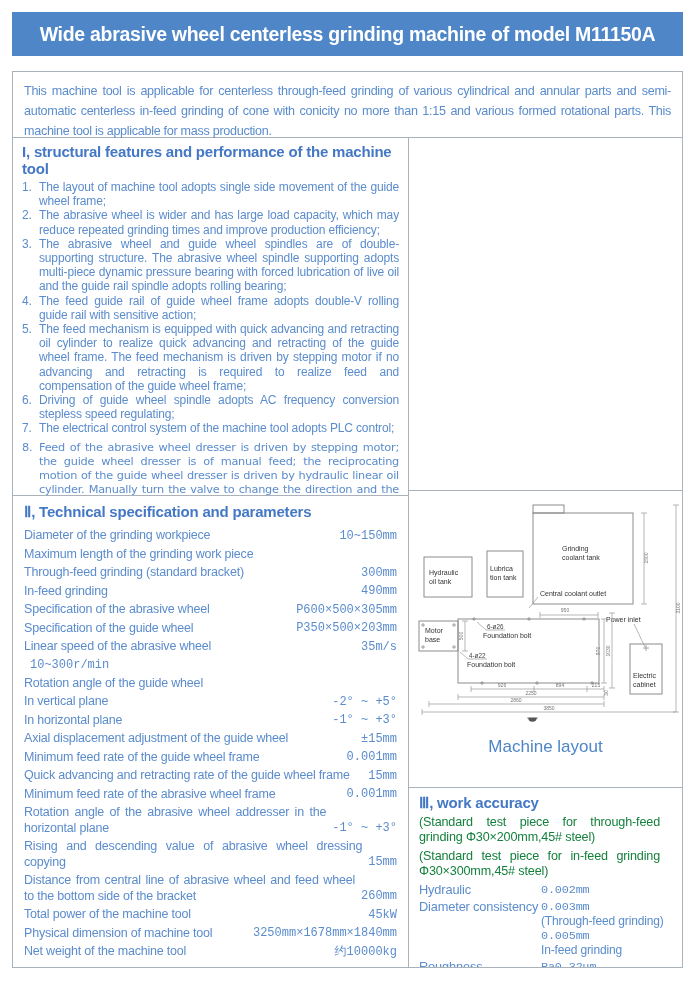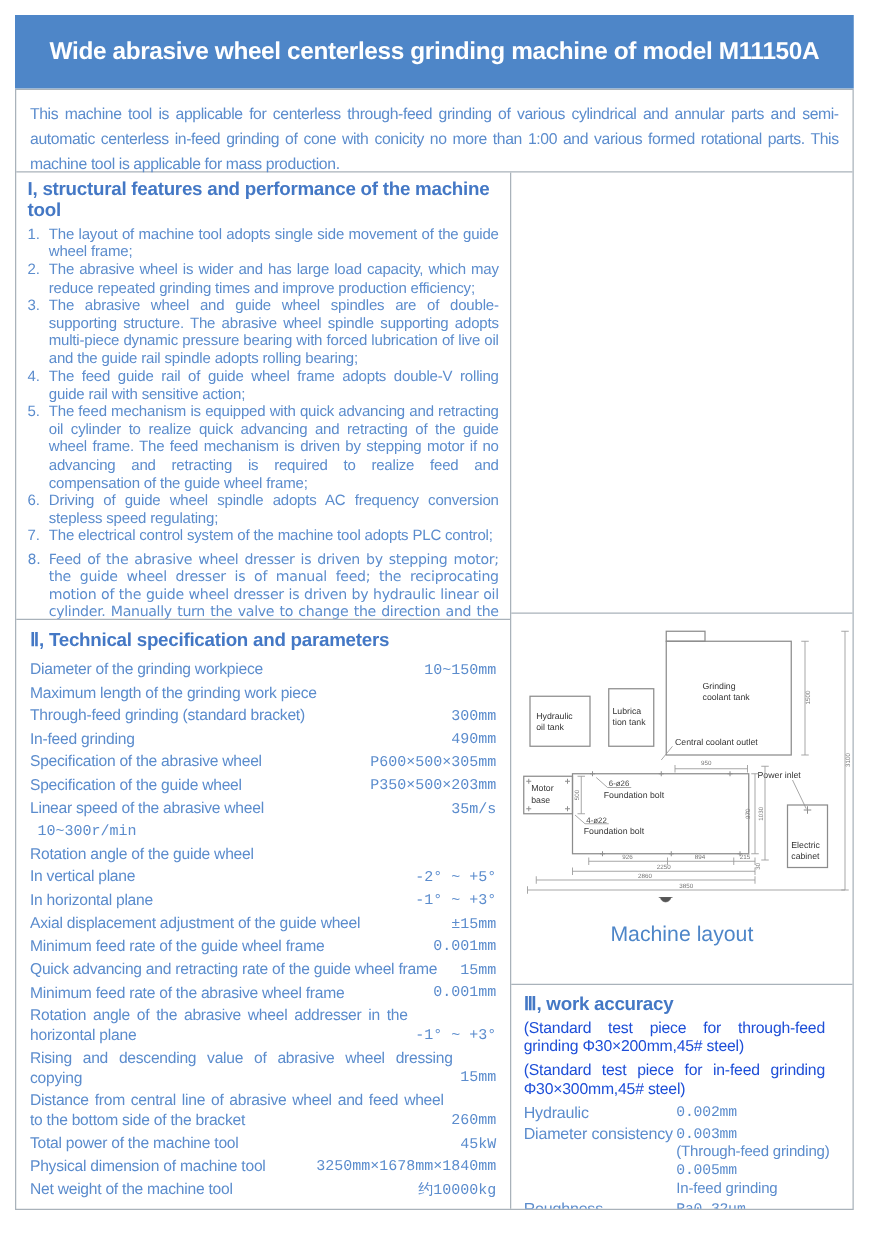--- a/index.html
+++ b/index.html
@@ -1,20 +1,20 @@
 <!DOCTYPE html>
 <html><head>
 <meta charset="utf-8">
 <style>
   * { box-sizing: border-box; }
   html,body { margin:0; padding:0; background:#fff; }
   .page { position:relative; width:695px; height:994px; background:#fff;
           font-family:"Liberation Sans", sans-serif; overflow:hidden; }
 
-  .banner { position:absolute; left:12px; top:12px; width:671px; height:59px;
+  .banner { position:absolute; left:12px; top:12px; width:671px; height:44px;
             background:#4e86c8; color:#fff; display:flex; align-items:center; justify-content:center;
             font-size:19.5px; font-weight:bold; letter-spacing:-0.3px; }
 
   .doc-box { position:absolute; left:12px; top:71px; width:671px; height:897px;
              border:1px solid #a9b2ba; display:flex; flex-direction:column; background:#fff; }
 
   .intro { height:66px; border-bottom:1px solid #a9b2ba; padding:9px 11px;
            color:#5b8ccd; font-size:12.6px; letter-spacing:-0.3px; line-height:20px; text-align:justify; }
 
   .grid { flex:1; display:flex; min-height:0; }
@@ -35,21 +35,21 @@
   .spec-row { display:flex; justify-content:space-between; align-items:flex-end; margin-bottom:3px; }
   .spec-label { color:#5b8ccd; font-size:12.5px; letter-spacing:-0.2px; line-height:15.5px; text-align:justify; }
   .spec-value { color:#5b8ccd; font-family:"Liberation Mono", monospace; font-size:12px; line-height:15px;
                 white-space:nowrap; margin-left:6px; }
 
   .cell-empty  { height:353px; border-bottom:1px solid #a9b2ba; }
   .cell-layout { height:297px; border-bottom:1px solid #a9b2ba; padding-top:5px; text-align:center; overflow:hidden; }
   .layout-caption { color:#4e86c8; font-size:17px; margin-top:1px; }
 
   .sec3 { flex:1; padding:6px 10px 4px 10px; overflow:hidden; }
-  .note { color:#1d4ed8; font-size:12.6px; letter-spacing:-0.15px; line-height:14.5px; text-align:justify; margin:0 12px 5px 0; }
+  .note { color:#15803d; font-size:12.6px; letter-spacing:-0.15px; line-height:14.5px; text-align:justify; margin:0 12px 5px 0; }
   .acc-row { display:flex; margin-bottom:2px; }
   .acc-label { flex:none; width:122px; color:#5b8ccd; font-size:12.8px; letter-spacing:-0.15px; line-height:14.5px; }
   .acc-values { flex:1; min-width:0; }
   .acc-line { color:#5b8ccd; font-size:12px; letter-spacing:-0.15px; line-height:14.5px; }
   .acc-line.mono { font-family:"Liberation Mono", monospace; font-size:11.8px; }
 
   
   svg text { font-family:"Liberation Sans", sans-serif; }
   .box  { fill:none; stroke:#8c8c8c; stroke-width:1; }
   .dline{ fill:none; stroke:#9a9a9a; stroke-width:0.7; }
@@ -62,21 +62,21 @@
 <body>
 
 <div class="page">
 
   <div class="banner">
     <span>Wide abrasive wheel centerless grinding machine of model M11150A</span>
   </div>
 
   <div class="doc-box">
 
-    <div class="intro">This machine tool is applicable for centerless through-feed grinding of various cylindrical and annular parts and semi-automatic centerless in-feed grinding of cone with conicity no more than 1:00 and various formed rotational parts. This machine tool is applicable for mass production.</div>
+    <div class="intro">This machine tool is applicable for centerless through-feed grinding of various cylindrical and annular parts and semi-automatic centerless in-feed grinding of cone with conicity no more than 1:15 and various formed rotational parts. This machine tool is applicable for mass production.</div>
 
     <div class="grid">
 
       <div class="col-left">
         <div class="sec1">
           <h2 class="sec-h">I, structural features and performance of the machine tool</h2>
           <ol class="feat-list">
               <li class="feat-item">
                 <span class="feat-num">1.</span>
                 <span class="feat-text">The layout of machine tool adopts single side movement of the guide wheel frame;</span>

